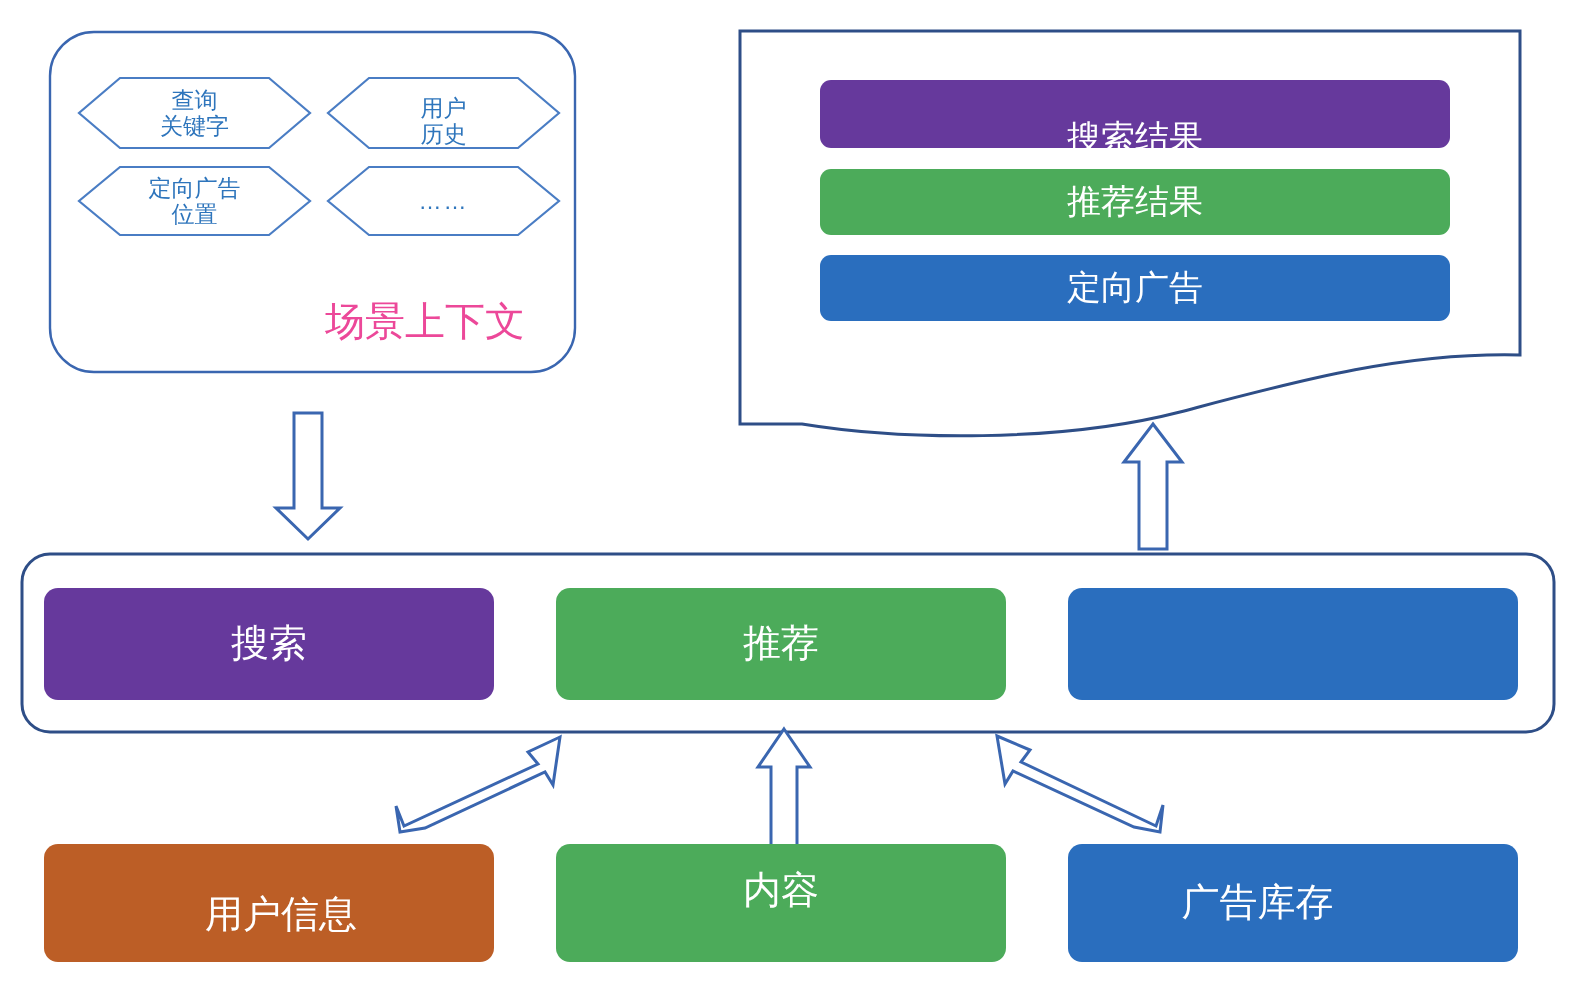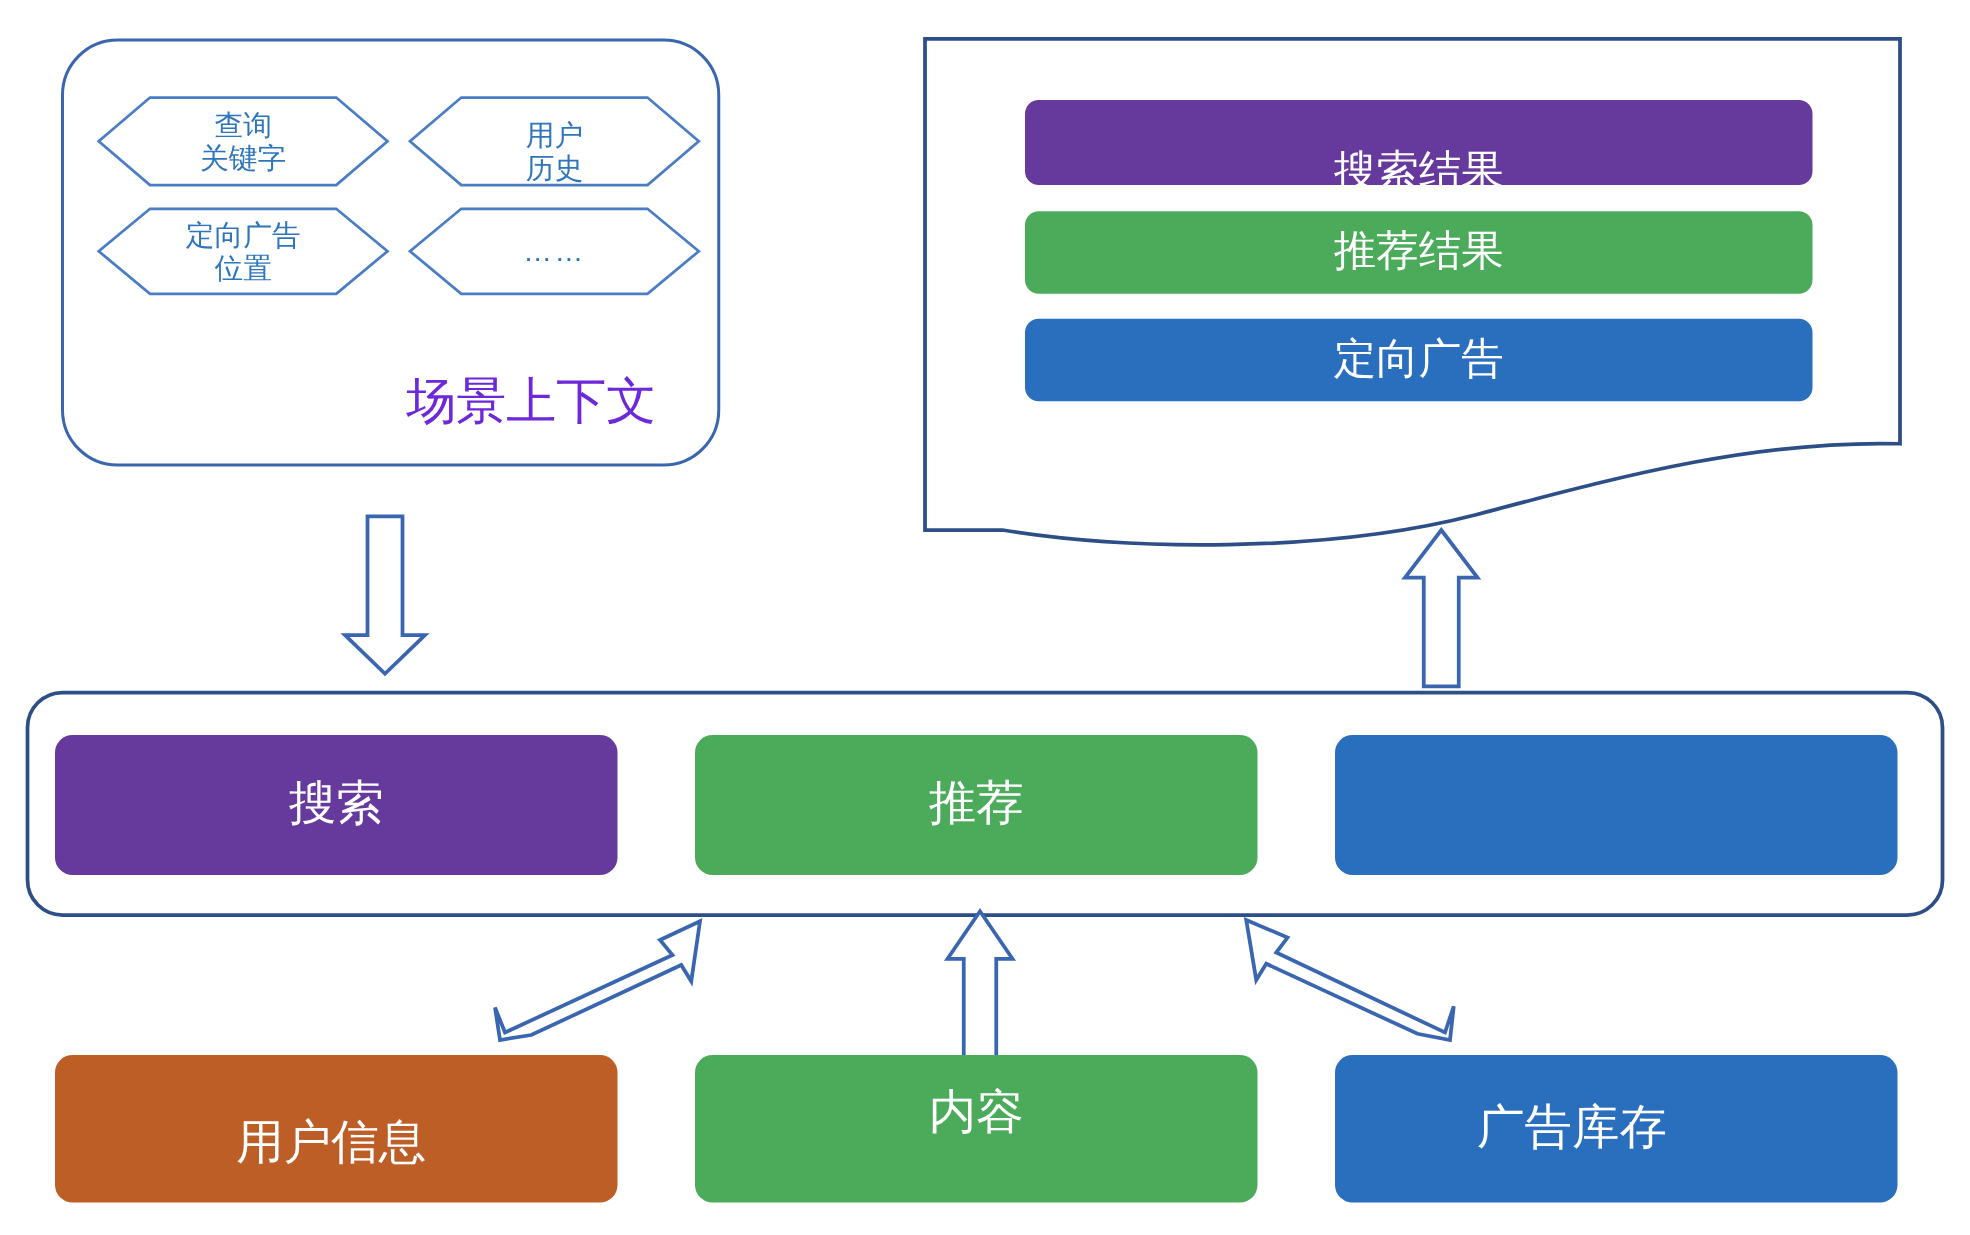--- a/index.html
+++ b/index.html
@@ -39,21 +39,21 @@
     color: #2E75BC;
     font-size: 23px;
   }
   .hex-label.small-wide { font-size: 23px; }
   .dots-label {
     color: #2E75BC;
     font-size: 23px;
     letter-spacing: 2px;
   }
   .context-title {
-    color: #6d28d9;
+    color: #ec4899;
     font-size: 40px;
     font-weight: 400;
   }
   .box-text {
     color: #ffffff;
     pointer-events: none;
   }
   .bar-text { font-size: 34px; }
   .mid-text { font-size: 38px; }
   .bot-text { font-size: 38px; }
@@ -116,17 +116,17 @@
 
   <div class="lbl context-title" style="left:300px; top:292px; width:250px; height:58px; justify-content:center;">场景上下文</div>
 
   <div class="lbl box-text bar-text" style="left:820px; top:80px;  width:630px; height:68px;margin-top:24px;">搜索结果</div>
   <div class="lbl box-text bar-text" style="left:820px; top:169px; width:630px; height:66px;">推荐结果</div>
   <div class="lbl box-text bar-text" style="left:820px; top:255px; width:630px; height:66px;">定向广告</div>
 
   <div class="lbl box-text mid-text" style="left:44px;   top:588px; width:450px; height:112px;">搜索</div>
   <div class="lbl box-text mid-text" style="left:556px;  top:588px; width:450px; height:112px;border-radius:15px;">推荐</div>
 
-  <div class="lbl box-text bot-text" style="left:40px;   top:844px; width:450px; height:142px;">用户信息</div>
+  <div class="lbl box-text bot-text" style="left:56px;   top:844px; width:450px; height:142px;">用户信息</div>
   <div class="lbl box-text bot-text" style="left:556px;  top:844px; width:450px; height:94px;">内容</div>
   <div class="lbl box-text bot-text" style="left:1068px; top:844px; width:379px; height:118px;">广告库存</div>
 
 </div>
 
 </body></html>

